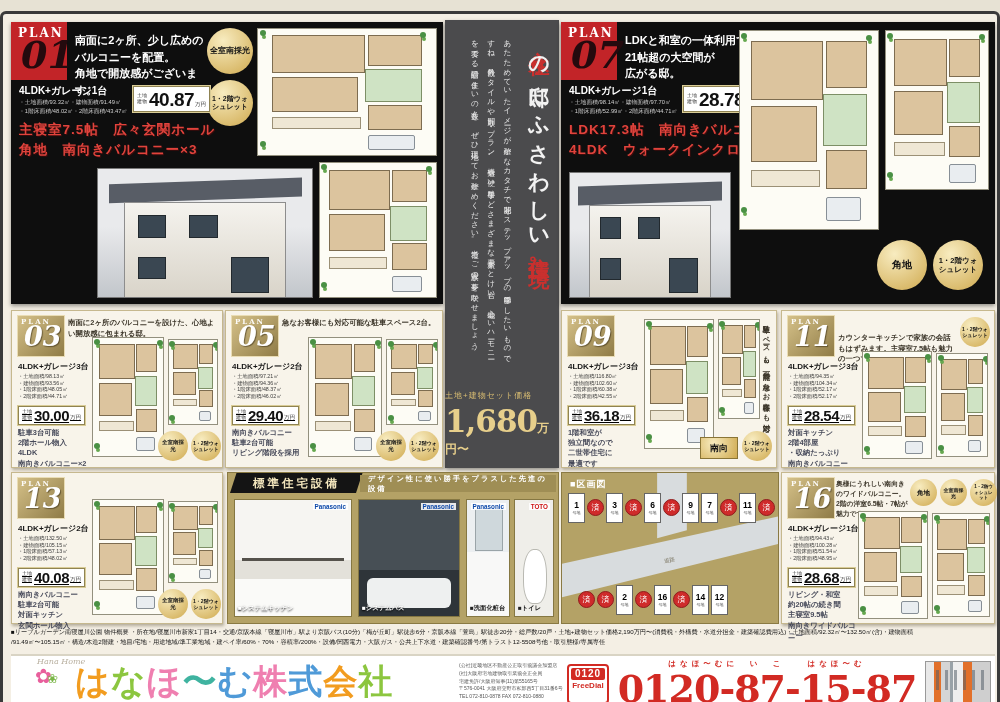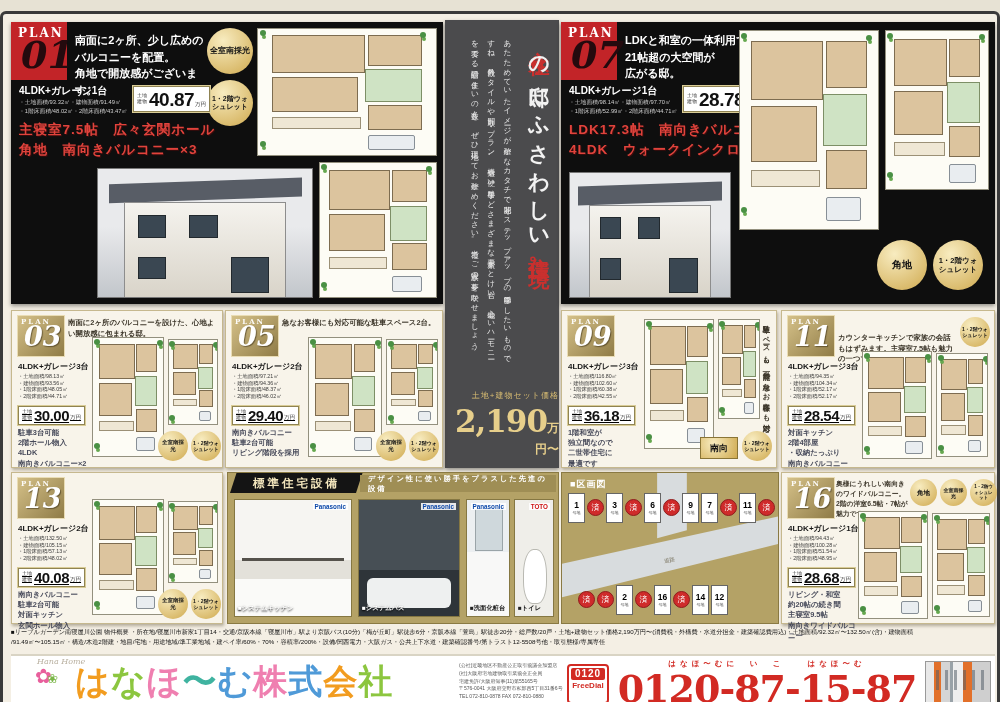--- a/index.html
+++ b/index.html
@@ -48,21 +48,21 @@
   .ph-roof{position:absolute;left:5%;top:9%;width:90%;height:15%;background:#585d66;transform:skewY(-2deg);}
   .ph-wall{position:absolute;left:12%;top:26%;width:76%;height:76%;
            background:linear-gradient(180deg,#f5f3ee,#d8d3c8);border:1px solid #8d8d8d;}
   .ph-win{position:absolute;width:18%;height:24%;background:#3a4752;border:1px solid #22292e;}
   
   .center-col{position:absolute;background:#4b4b4d;box-shadow:0 2px 4px rgba(0,0,0,.4);}
   .vtext{position:absolute;top:14px;left:6px;right:6px;height:326px;writing-mode:vertical-rl;}
   .vhead{display:inline-block;height:100%;font:700 21px "DejaVu Serif",serif;letter-spacing:4px;margin-left:10px;}
   .vhead .red{color:#c9302e;} .vhead .wh{color:#f2f2f2;}
   .vbody{display:inline-block;height:100%;font-size:7.6px;line-height:2.15;color:#e8e8e8;letter-spacing:1px;}
-  .cprice{position:absolute;left:0;right:0;bottom:10px;text-align:right;}
+  .cprice{position:absolute;left:0;right:0;bottom:10px;text-align:left;}
   .cprice .lbl{display:block;font-size:8px;color:#d9bd72;letter-spacing:1px;margin-bottom:2px;}
   .cprice .val{font:700 31px "DejaVu Serif",serif;color:#e7cf8b;letter-spacing:-1px;}
   .cprice .suf{font-size:12px;color:#e7cf8b;font-weight:700;}
   
   .card{position:absolute;background:#f8f4ea;border:1px solid #c6b88e;box-shadow:1px 2px 3px rgba(60,50,20,.35);}
   .planbox-gold{position:absolute;left:5px;top:4px;width:48px;height:42px;
                 background:linear-gradient(135deg,#d6c28a,#8e7a45);color:#fff;
                 box-shadow:inset 0 0 0 1px #e9dcb4;}
   .planword-sm{font:600 7px "DejaVu Serif",serif;letter-spacing:2px;padding:2px 0 0 4px;opacity:.95;}
   .plannum-sm{font:italic 700 27px "DejaVu Serif",serif;line-height:.85;padding-left:7px;
@@ -203,21 +203,21 @@
       </div>
   </div>
 
   <div class="center-col" style="left:442px;top:6px;width:114px;height:448px">
     <div class="vtext">
       <div class="vhead"><span class="red">永住</span><span class="wh">の邸にふさわしい</span><span class="red">住環境。</span></div>
       <div class="vbody">あたためていたイメージが確かなカタチで花開くステップアップの季節にしたいものですね。外観スタイルや間取りプラン、構造や使い勝手などさまざまな要素がとけ合い、心地よいハーモニーを奏でる話題の住まいの数々を、ぜひ現地にてお確かめください。当社でご家族の夢を咲かせましょう。</div>
     </div>
     <div class="cprice">
       <span class="lbl">土地+建物セット価格</span>
-      <span class="val">2,190</span><span class="suf">万円〜</span>
+      <span class="val">1,680</span><span class="suf">万円〜</span>
     </div>
   </div>
 
   <div class="panel-dark" style="left:558px;top:8px;width:434px;height:282px">
     <div class="planbox-red">
       <div class="planword">PLAN</div>
       <div class="plannum-big">07</div>
     </div>
     <div class="catch-dark" style="left:64px;top:10px;width:160px">
       <span>LDKと和室の一体利用で、</span>

